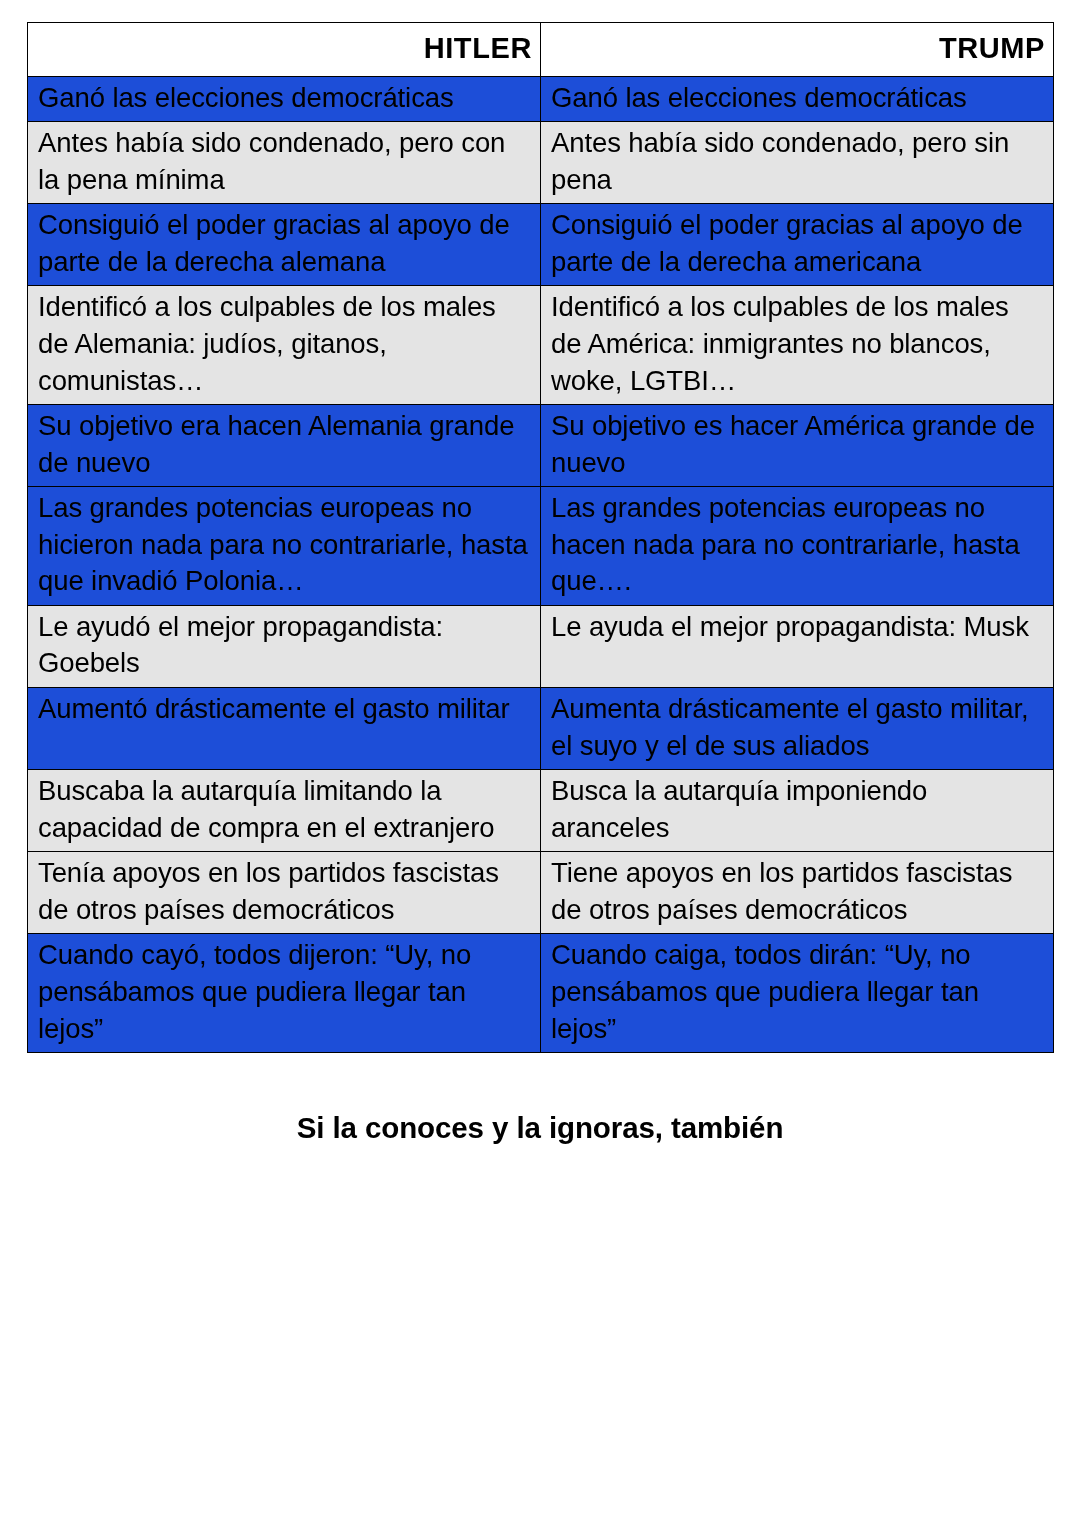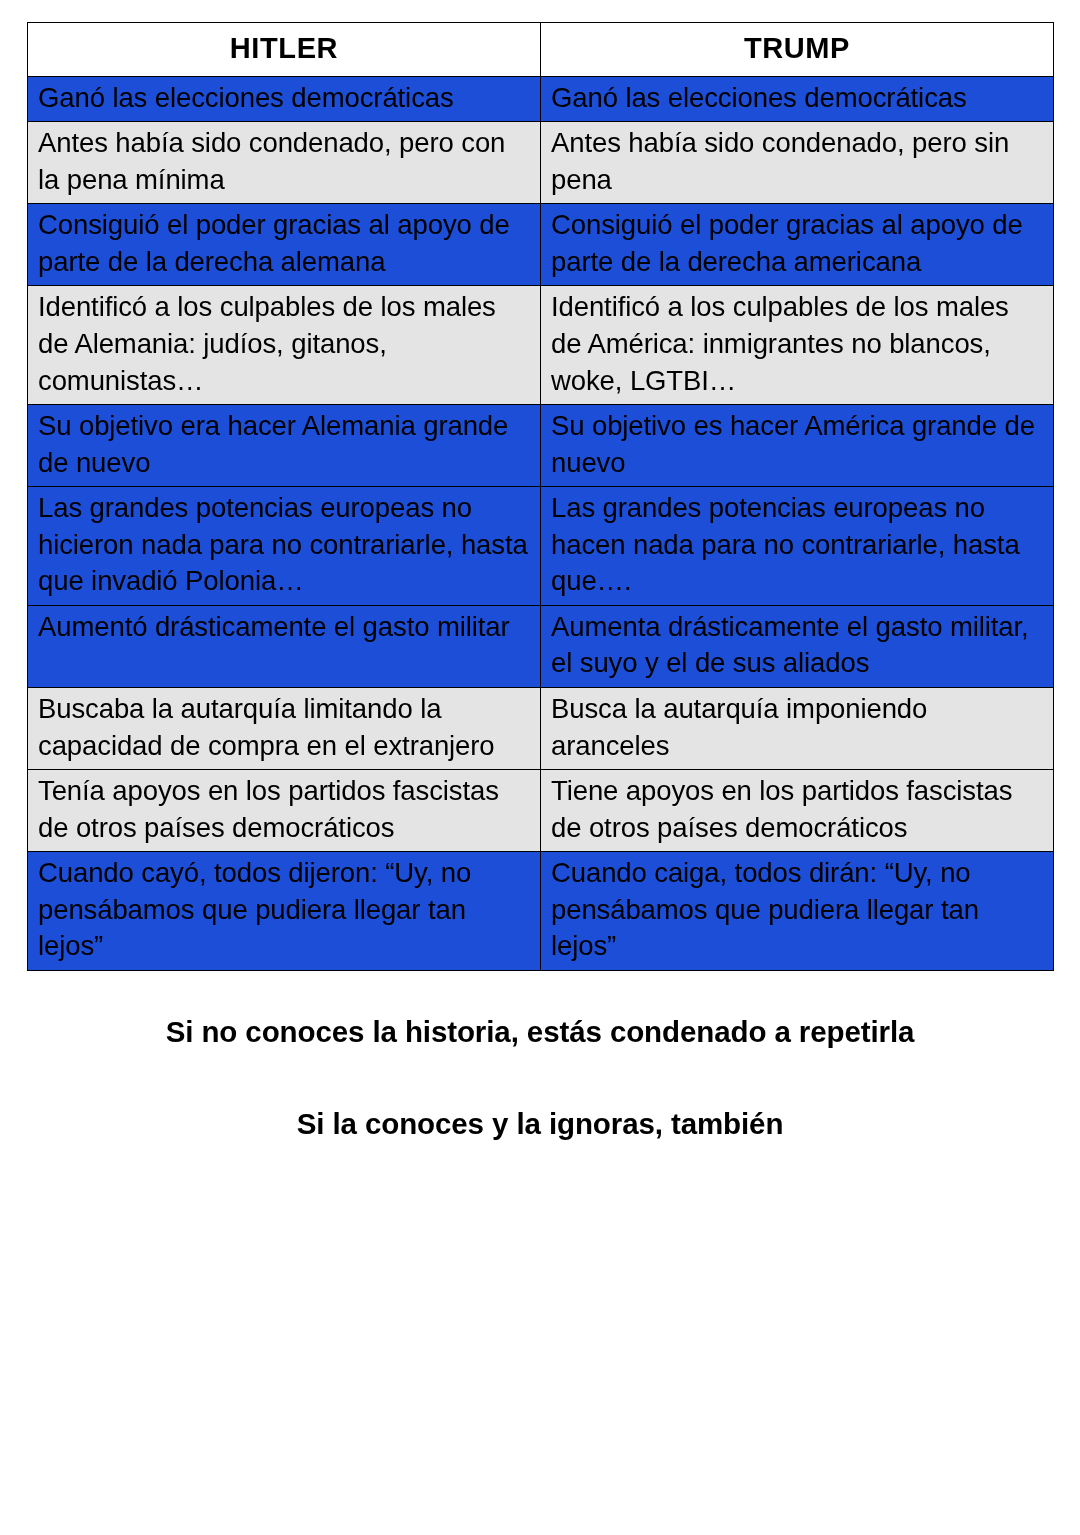--- a/index.html
+++ b/index.html
@@ -31,21 +31,21 @@
   table.compare th,
   table.compare td {
     border: 1px solid #000000;
     vertical-align: top;
     padding: 3px 8px 5px 10px;
     font-size: 27.5px;
     line-height: 1.33;
     letter-spacing: -0.1px;
   }
   table.compare th {
-    text-align: center;
+    text-align: right;
     font-weight: bold;
     font-size: 29px;
     padding: 6px 8px 8px 8px;
     background: #ffffff;
     letter-spacing: 0.6px;
   }
   table.compare tr.shaded td {
     background: #e4e4e4;
     margin-left: 32px;
   }
@@ -92,26 +92,30 @@
       </tr>
       <tr class="plain">
         <td>Consiguió el poder gracias al apoyo de parte de la derecha alemana</td>
         <td>Consiguió el poder gracias al apoyo de parte de la derecha americana</td>
       </tr>
       <tr class="shaded">
         <td>Identificó a los culpables de los males de Alemania: judíos, gitanos, comunistas…</td>
         <td>Identificó a los culpables de los males de América: inmigrantes no blancos, woke, LGTBI…</td>
       </tr>
       <tr class="plain">
-        <td>Su objetivo era hacer Alemania grande de nuevo</td>
+        <td>Su objetivo era hacen Alemania grande de nuevo</td>
         <td>Su objetivo es hacer América grande de nuevo</td>
       </tr>
       <tr class="plain">
         <td>Las grandes potencias europeas no hicieron nada para no contrariarle, hasta que invadió Polonia…</td>
         <td>Las grandes potencias europeas no hacen nada para no contrariarle, hasta que….</td>
+      </tr>
+      <tr class="shaded">
+        <td>Le ayudó el mejor propagandista: Goebels</td>
+        <td>Le ayuda el mejor propagandista: Musk</td>
       </tr>
       <tr class="plain">
         <td>Aumentó drásticamente el gasto militar</td>
         <td>Aumenta drásticamente el gasto militar, el suyo y el de sus aliados</td>
       </tr>
       <tr class="shaded">
         <td>Buscaba la autarquía limitando la capacidad de compra en el extranjero</td>
         <td>Busca la autarquía imponiendo aranceles</td>
       </tr>
       <tr class="shaded">
@@ -119,17 +123,16 @@
         <td>Tiene apoyos en los partidos fascistas de otros países democráticos</td>
       </tr>
       <tr class="plain">
         <td>Cuando cayó, todos dijeron: “Uy, no pensábamos que pudiera llegar tan lejos”</td>
         <td>Cuando caiga, todos dirán: “Uy, no pensábamos que pudiera llegar tan lejos”</td>
       </tr>
     </tbody>
   </table>
 
   <div class="footer">
-    <div class="line first">Si no conoces la historia, estás condenado a repetirla</div>
     <div class="line second">Si la conoces y la ignoras, también</div>
   </div>
 
 </div>
 
 </body></html>

